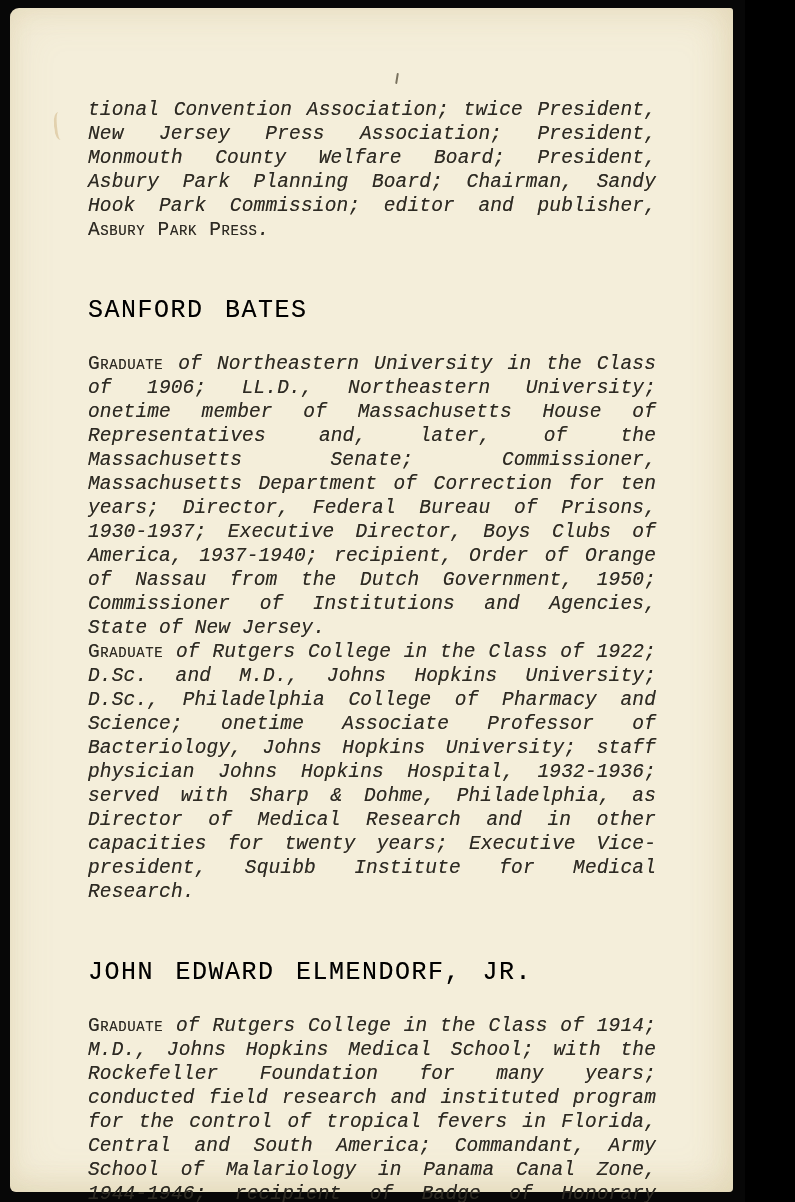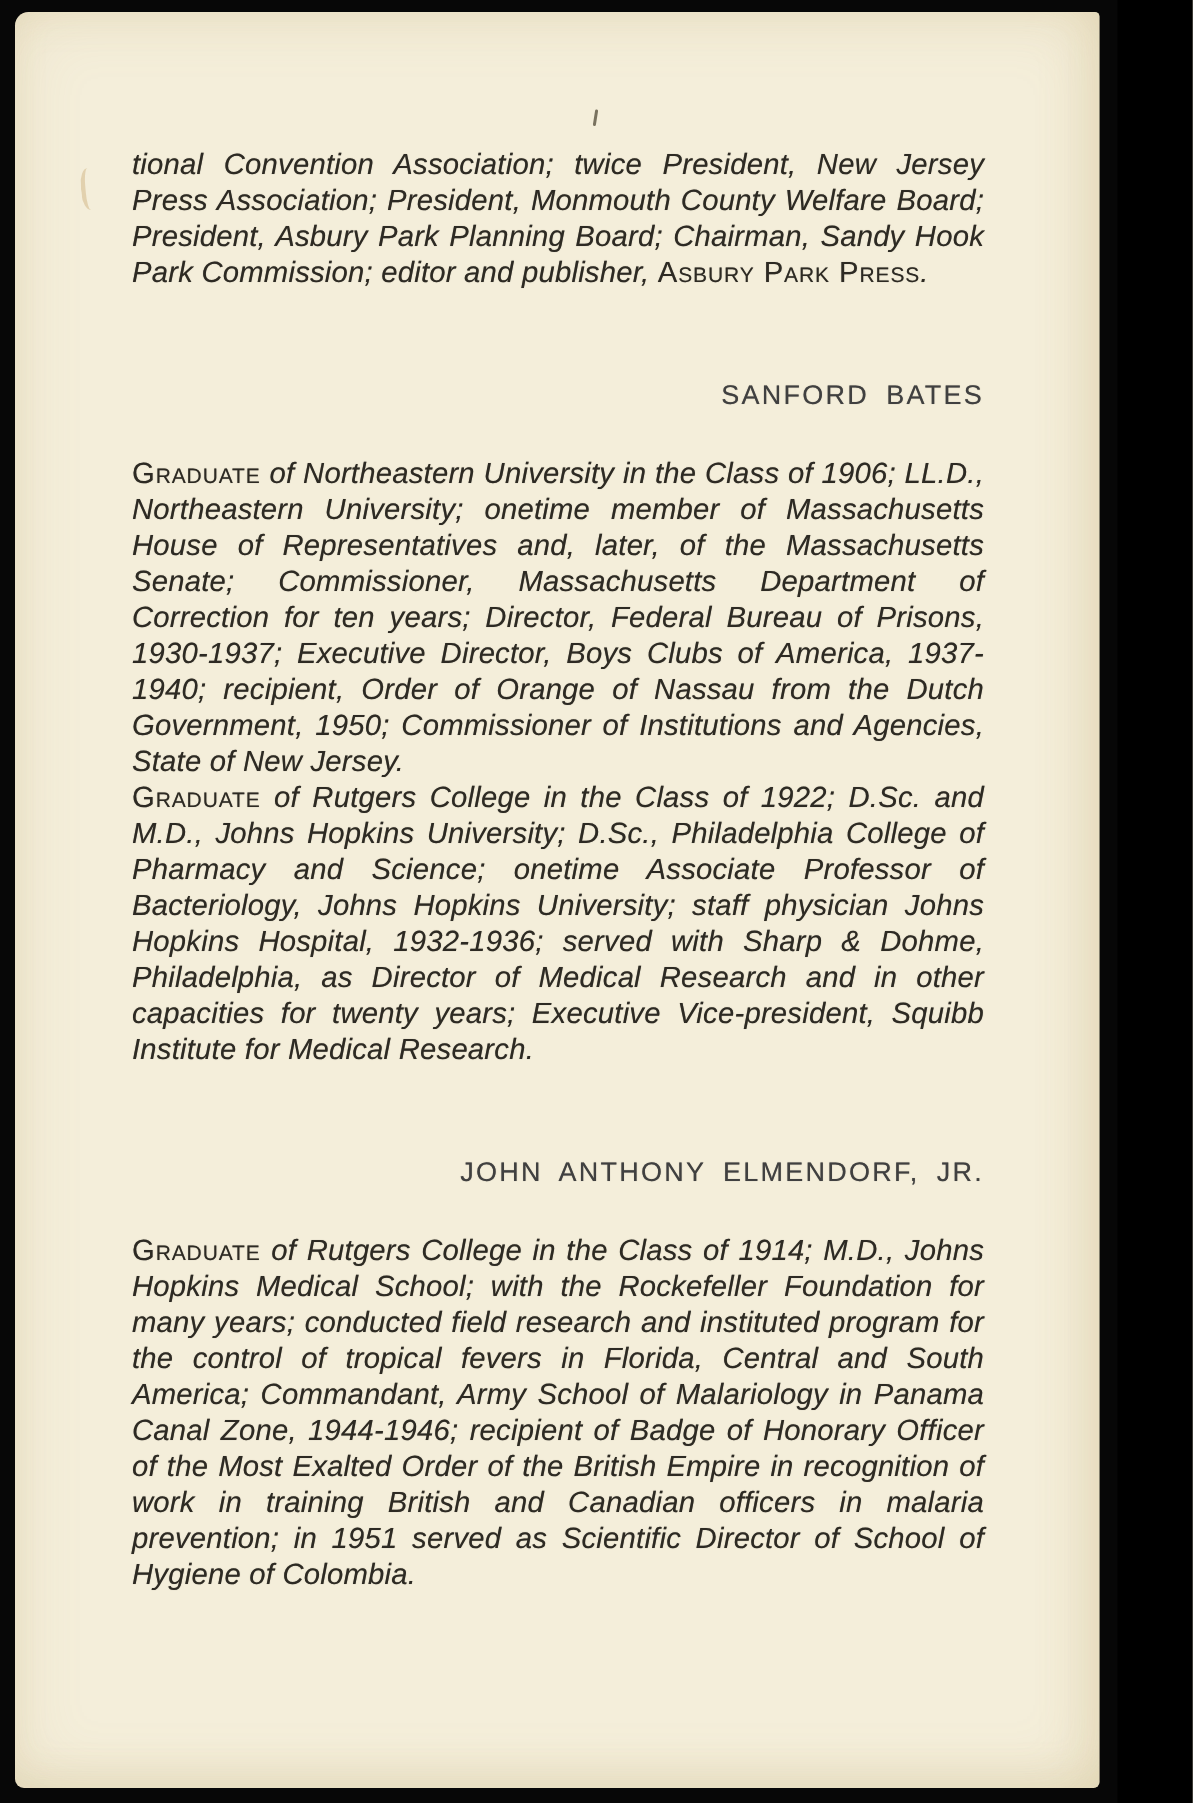--- a/index.html
+++ b/index.html
@@ -6,21 +6,21 @@
     margin: 0;
     padding: 0;
     background: #000;
   }
   .scan {
     position: relative;
     width: 745px;
     height: 1202px;
     background: #070707;
     overflow: hidden;
-    font-family: Liberation Sans, sans-serif;
+    font-family: Liberation Mono, monospace;
   }
   .paper {
     position: absolute;
     top: 8px;
     left: 10px;
     right: 12px;
     bottom: 10px;
     background: #f4eeda;
     border-radius: 9px 3px 4px 6px;
     box-shadow:
@@ -43,26 +43,26 @@
   }
   .sc {
     font-style: normal;
     font-variant: small-caps;
     letter-spacing: 0.6px;
   }
   h2.entry-heading {
     margin: 54px 0 26px;
     font-weight: normal;
     font-style: normal;
-    font-size: 18px;
+    font-size: 25px;
     line-height: 30px;
     letter-spacing: 1.5px;
     word-spacing: 5px;
-    text-align: right;
-    color: #404040;
+    text-align: left;
+    color: #000000;
     text-shadow: 0 0 0.5px rgba(40, 37, 32, 0.55);
   }
   section.entry { margin: 0; }
   
   .artifact { position: absolute; pointer-events: none; }
   .artifact-tick {
     left: 396px; top: 73px;
     width: 2px; height: 11px;
     background: #5a5340;
     border-radius: 1px;
@@ -95,21 +95,21 @@
       <section class="entry">
         <h2 class="entry-heading">SANFORD BATES</h2>
         <p class="body"><span class="sc">Graduate</span><span> of Northeastern University in the Class of 1906; LL.D., Northeastern University; onetime member of Massachusetts House of Representatives and, later, of the Massachusetts Senate; Commissioner, Massachusetts Department of Correction for ten years; Director, Federal Bureau of Prisons, 1930-1937; Executive Director, Boys Clubs of America, 1937-1940; recipient, Order of Orange of Nassau from the Dutch Government, 1950; Commissioner of Institutions and Agencies, State of New Jersey.</span></p>
       </section>
 
       <section class="entry">
         <p class="body"><span class="sc">Graduate</span><span> of Rutgers College in the Class of 1922; D.Sc. and M.D., Johns Hopkins University; D.Sc., Philadelphia College of Pharmacy and Science; onetime Associate Professor of Bacteriology, Johns Hopkins University; staff physician Johns Hopkins Hospital, 1932-1936; served with Sharp &amp; Dohme, Philadelphia, as Director of Medical Research and in other capacities for twenty years; Executive Vice-president, Squibb Institute for Medical Research.</span></p>
       </section>
 
       <section class="entry">
-        <h2 class="entry-heading">JOHN ANTHONY ELMENDORF, JR.</h2>
+        <h2 class="entry-heading">JOHN EDWARD ELMENDORF, JR.</h2>
         <p class="body"><span class="sc">Graduate</span><span> of Rutgers College in the Class of 1914; M.D., Johns Hopkins Medical School; with the Rockefeller Foundation for many years; conducted field research and instituted program for the control of tropical fevers in Florida, Central and South America; Commandant, Army School of Malariology in Panama Canal Zone, 1944-1946; recipient of Badge of Honorary Officer of the Most Exalted Order of the British Empire in recognition of work in training British and Canadian officers in malaria prevention; in 1951 served as Scientific Director of School of Hygiene of Colombia.</span></p>
       </section>
 
     </div>
   </div>
 
   <div class="artifact artifact-tick"></div>
   <div class="artifact artifact-curl"></div>
   <div class="artifact artifact-speck"></div>
 </div>

